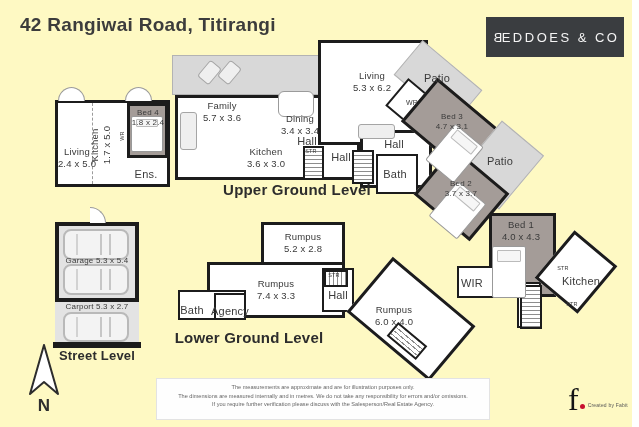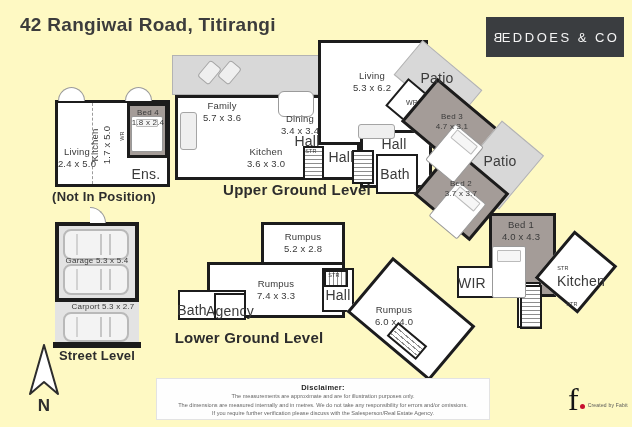--- a/index.html
+++ b/index.html
@@ -8,21 +8,21 @@
   .abs{position:absolute;box-sizing:border-box;}
   .wb{position:absolute;box-sizing:border-box;background:#fff;border:3px solid #1c1c1c;}
   .thin{border-width:2px;}
   .deck{position:absolute;box-sizing:border-box;background:#d8d8d8;border:1px solid #b3b3b3;}
   .bedroom{background:#a49c98;}
   .garage{background:#e3e3e3;border-width:4px;}
   .gray{background:#e3e3e3;}
   .rot40{transform:rotate(40deg);}
   .lbl{position:absolute;transform:translate(-50%,-50%);text-align:center;white-space:pre-line;
        color:#3a3a3a;font-size:9.5px;line-height:1.3;letter-spacing:.2px;z-index:30;}
-  .s9{font-size:14px;}
+  .s9{font-size:11px;}
   .s8{font-size:8px;}
   .xs{font-size:5.5px;}
   .vert{transform:translate(-50%,-50%) rotate(-90deg);}
   .lvl{font-size:15px;font-weight:600;color:#2d2d2d;white-space:nowrap;letter-spacing:.2px;}
   .lvl2{font-size:13px;font-weight:600;color:#2d2d2d;white-space:nowrap;}
   .bed{position:absolute;background:#fff;border:1px solid #999;border-radius:2px;z-index:8;}
   .bed::before{content:"";position:absolute;left:12%;right:12%;top:5%;height:20%;
        border:1px solid #bbb;background:#f6f6f6;border-radius:1px;}
   .car{position:absolute;background:#f3f3f3;border:2px solid #b9b9b9;border-radius:8px;z-index:8;}
   .car::before{content:"";position:absolute;top:3px;bottom:3px;left:56%;width:12%;
@@ -75,31 +75,30 @@
   <div class="bed" style="left:131px;top:116px;width:30px;height:34px;"></div>
   <div class="dashedV" style="left:92px;top:103px;height:81px;"></div>
   <div class="lbl" style="left:77px;top:158px;">Living
 2.4 x 5.0</div>
   <div class="lbl vert" style="left:101px;top:145px;">Kitchen
 1.7 x 5.0</div>
   <div class="lbl s8" style="left:148px;top:118px;">Bed 4
 1.8 x 2.4</div>
   <div class="lbl s9" style="left:146px;top:174px;">Ens.</div>
   <div class="lbl xs vert" style="left:123px;top:136px;">WR</div>
-  <div class="lbl lvl2" style="left:104px;top:197px;">(Not In Position)</div>
 
   <div class="arc q1" style="left:90px;top:207px;width:15px;height:15px;"></div>
   <div class="wb garage" style="left:55px;top:222px;width:84px;height:80px;"></div>
   <div class="abs gray" style="left:55px;top:302px;width:84px;height:40px;"></div>
   <div class="bar" style="left:53px;top:342px;width:88px;height:6px;"></div>
   <div class="car" style="left:63px;top:229px;width:62px;height:27px;"></div>
   <div class="car" style="left:63px;top:264px;width:62px;height:27px;"></div>
   <div class="car" style="left:63px;top:312px;width:62px;height:26px;"></div>
   <div class="lbl s8" style="left:97px;top:261px;">Garage 5.3 x 5.4</div>
-  <div class="lbl s8" style="left:103px;top:307px;">Carport 5.3 x 2.7</div>
+  <div class="lbl s8" style="left:97px;top:307px;">Carport 5.3 x 2.7</div>
   <div class="lbl lvl2" style="left:97px;top:356px;">Street Level</div>
 
   <div class="deck" style="left:172px;top:55px;width:148px;height:40px;"></div>
   <div class="sofa rot40" style="left:202px;top:62px;width:13px;height:19px;"></div>
   <div class="sofa rot40" style="left:222px;top:62px;width:13px;height:19px;"></div>
   <div class="wb" style="left:175px;top:95px;width:185px;height:85px;"></div>
   <div class="wb" style="left:318px;top:40px;width:110px;height:105px;"></div>
   <div class="wb" style="left:360px;top:130px;width:72px;height:58px;"></div>
   <div class="wb thin" style="left:376px;top:154px;width:42px;height:40px;"></div>
   <div class="stairs" style="left:303px;top:146px;width:17px;height:30px;"></div>
@@ -172,21 +171,20 @@
   <div class="lbl xs" style="left:572px;top:305px;">STR</div>
 
   <div class="compass">
     <svg width="44" height="54" viewBox="0 0 44 54">
       <polygon points="22,1 36,50 22,38 8,50" fill="#ffffff" stroke="#2d2d2d" stroke-width="2" stroke-linejoin="round"></polygon>
     </svg>
     <div class="n">N</div>
   </div>
 
   <div class="disc">
-    <div class="dt">Disclaimer:</div>
     <div class="dl">The measurements are approximate and are for illustration purposes only.</div>
     <div class="dl">The dimensions are measured internally and in metres. We do not take any responsibility for errors and/or omissions.</div>
     <div class="dl">If you require further verification please discuss with the Salesperson/Real Estate Agency.</div>
   </div>
 
   <div class="credit">
     <span class="fg">f</span>
     <span class="dot"></span>
     <span class="ct">Created by Fabit</span>
   </div>

